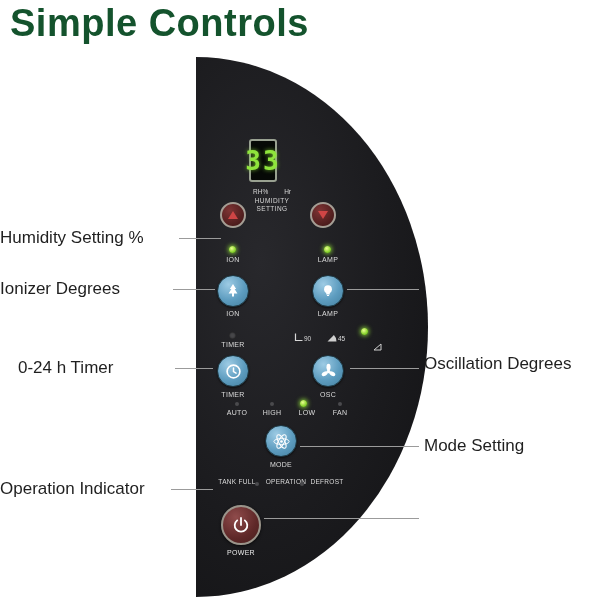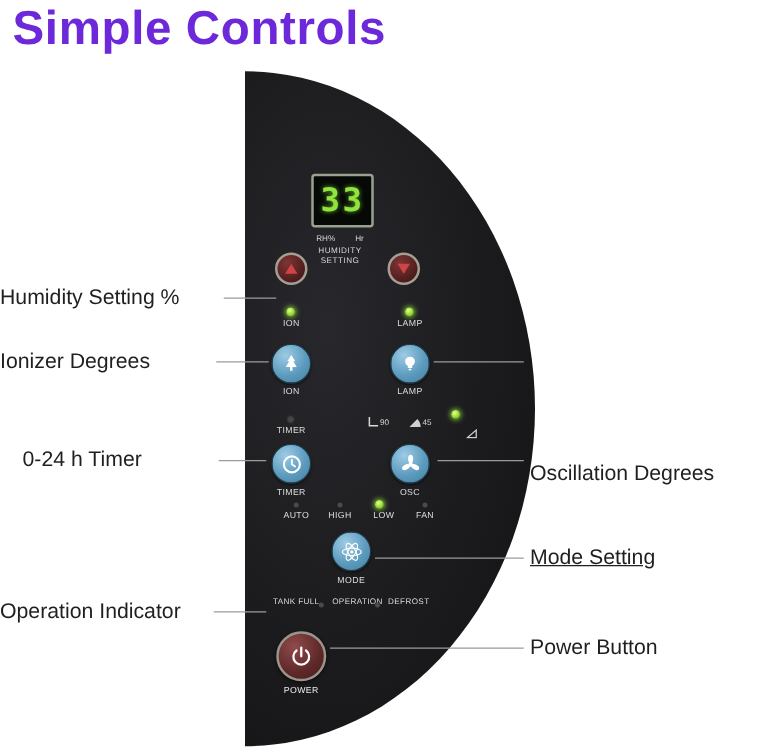--- a/index.html
+++ b/index.html
@@ -1,29 +1,29 @@
 <!DOCTYPE html>
 <html><head>
 <meta charset="utf-8">
 <style>
   * { margin:0; padding:0; box-sizing:border-box; }
   html,body { background:#ffffff; }
   .page { position:relative; width:610px; height:600px; background:#fff; overflow:hidden;
           font-family:"Liberation Sans", sans-serif; }
 
   .title { position:absolute; left:10px; top:2px; font-size:38px; font-weight:700;
-           color:#6d28d9; letter-spacing:.5px; }
+           color:#14532d; letter-spacing:.5px; }
 
   
   .panel { position:absolute; left:196px; top:57px; width:232px; height:540px;
            background:radial-gradient(ellipse at 28% 38%, #28282c 0%, #1b1b1e 55%, #121214 100%);
            border-radius:0 100% 100% 0 / 0 50% 50% 0; }
 
   
-  .display { position:absolute; left:53px; top:82px; width:50px; height:43px;
+  .display { position:absolute; left:53px; top:82px; width:28px; height:43px;
              background:#060906; border:2px solid #99a191; border-radius:3px;
              display:flex; align-items:center; justify-content:center; }
   .digits { font-family:"DejaVu Sans Mono", monospace; font-weight:700; font-size:26px;
             color:#8fe53c; text-shadow:0 0 4px rgba(140,228,58,.75); letter-spacing:2px; }
   .disp-units { position:absolute; left:53px; top:131px; width:46px; display:flex;
                 justify-content:space-between; padding:0 4px; color:#d6d6d6; font-size:6.5px; }
   .disp-cap1 { position:absolute; left:36px; top:140px; width:80px; text-align:center;
                color:#d6d6d6; font-size:6.5px; letter-spacing:.4px; }
   .disp-cap2 { position:absolute; left:36px; top:148px; width:80px; text-align:center;
                color:#d6d6d6; font-size:6.5px; letter-spacing:.4px; }
@@ -97,21 +97,21 @@
          color:#d8d8d8; font-size:6.5px; line-height:1; }
   .deg-90 { left:98px; top:276px; }
   .deg-45 { left:131px; top:276px; }
   .deg-corner { left:177px; top:286px; }
 
   
   .co { position:absolute; font-size:17px; color:#1f1f1f; line-height:20px; }
   .co-l { left:0; width:176px; }
   .co-r { left:424px; white-space:nowrap; }
   .co-l1 { top:228px; } .co-l2 { top:279px; } .co-l3 { top:358px;margin-left:18px; } .co-l4 { top:479px; }
-  .co-r1 { top:279px; } .co-r2 { top:369px; } .co-r3 { top:436px;text-decoration:underline; } .co-r4 { top:508px; }
+  .co-r1 { top:279px; } .co-r2 { top:354px; } .co-r3 { top:436px; } .co-r4 { top:508px; }
 
   .cline { position:absolute; height:1px; background:#9b9b9b; }
   .ln-l1 { left:179px; top:238px; width:42px; }
   .ln-l2 { left:173px; top:289px; width:42px; }
   .ln-l3 { left:175px; top:368px; width:38px; }
   .ln-l4 { left:171px; top:489px; width:42px; }
   .ln-r1 { left:347px; top:289px; width:72px; }
   .ln-r2 { left:350px; top:368px; width:69px; }
   .ln-r3 { left:300px; top:446px; width:119px; }
   .ln-r4 { left:264px; top:518px; width:155px; }
@@ -244,21 +244,20 @@
 
   </div>
 
   <div class="co co-l co-l1">Humidity Setting %</div>
   <div class="co co-l co-l2">Ionizer Degrees</div>
   <div class="co co-l co-l3">0-24 h Timer</div>
   <div class="co co-l co-l4">Operation Indicator</div>
 
   <div class="co co-r co-r2">Oscillation Degrees</div>
   <div class="co co-r co-r3">Mode Setting</div>
-  <div class="co co-r co-r4">Power Button</div>
 
   <div class="cline ln-l1"></div>
   <div class="cline ln-l2"></div>
   <div class="cline ln-l3"></div>
   <div class="cline ln-l4"></div>
   <div class="cline ln-r1"></div>
   <div class="cline ln-r2"></div>
   <div class="cline ln-r3"></div>
   <div class="cline ln-r4"></div>
 

